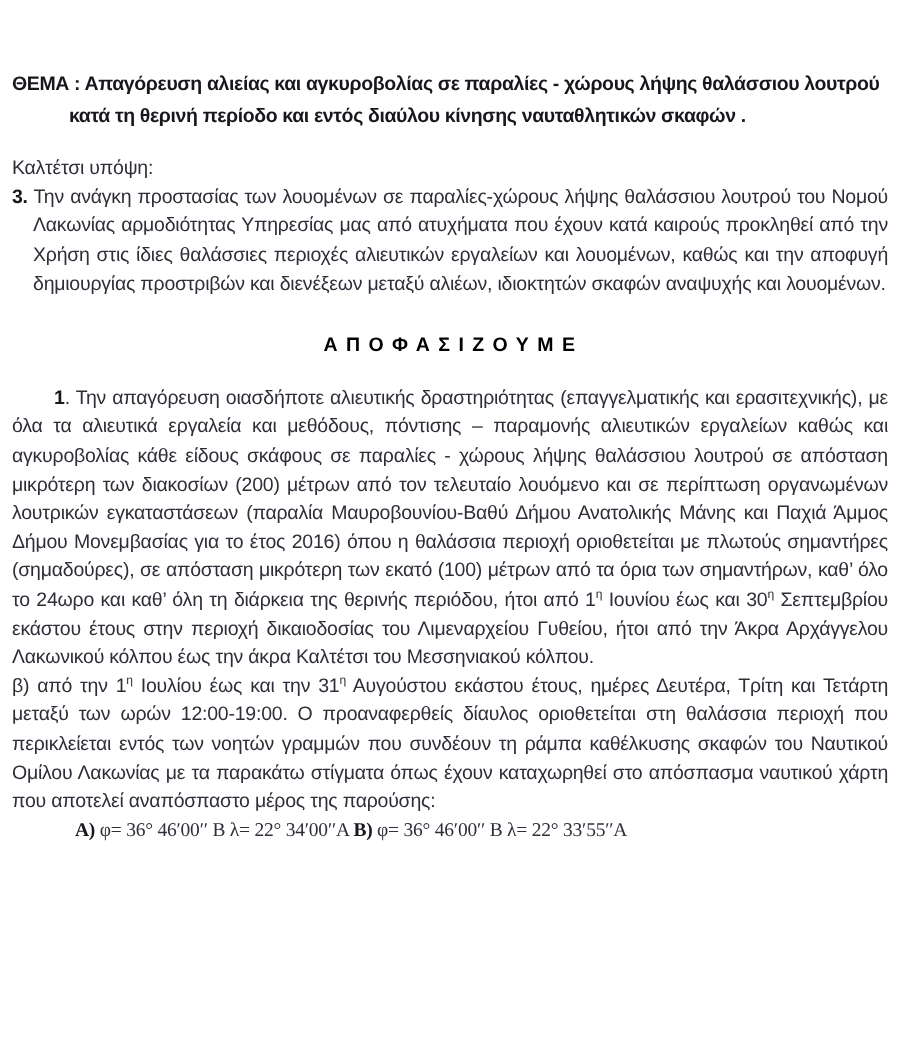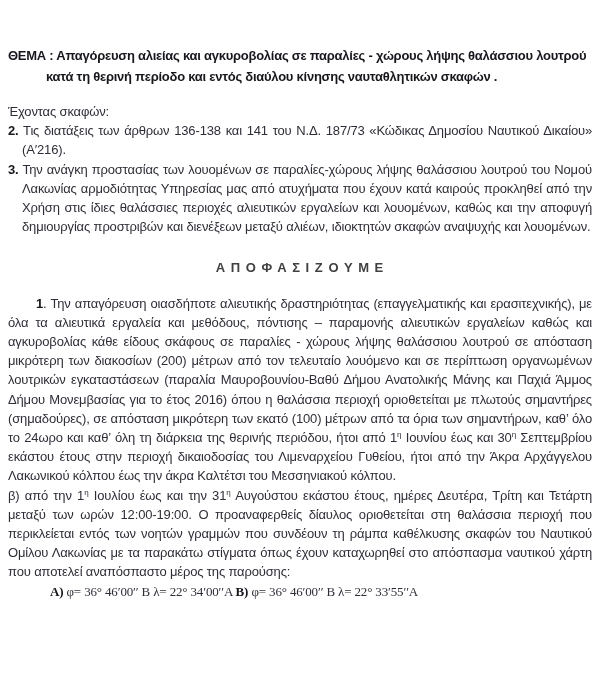--- a/index.html
+++ b/index.html
@@ -36,41 +36,40 @@
     padding-left: 14px;
     text-indent: -14px;
     text-align: justify;
   }
   .hang-item .num { font-weight: bold; color: #17171d; }
 
   .decision {
     margin: 22px 0 16px 0;
     text-align: center;
     font-weight: bold;
-    color: #404040;
+    color: #000000;
     letter-spacing: 1px;
   }
 
   .body-para { margin: 0; text-align: justify; }
   .ind-28 { text-indent: 28px; }
   .ind-6  { text-indent: 6px; }
 
   .coords { margin: 0; text-indent: 42px; text-align: left; font-family: Liberation Serif, serif; }
 </style>
 </head>
 <body>
 
 <div class="page">
 
   <p class="subject">ΘΕΜΑ : Απαγόρευση αλιείας και αγκυροβολίας σε παραλίες - χώρους λήψης θαλάσσιου λουτρού κατά τη θερινή περίοδο και εντός διαύλου  κίνησης ναυταθλητικών σκαφών .</p>
 
-  <p class="intro">Έχοντας σκαφών:</p>
+  <p class="intro">Καλτέτσι υπόψη:</p>
 
 
-  <p class="hang-item"><span class="num">2.</span><span> Τις διατάξεις των άρθρων 136-138 και 141 του Ν.Δ. 187/73 «Κώδικας Δημοσίου Ναυτικού Δικαίου» (Α′216).</span></p>
 
   <p class="hang-item"><span class="num">3.</span><span> Την ανάγκη προστασίας των λουομένων σε παραλίες-χώρους λήψης θαλάσσιου λουτρού του Νομού Λακωνίας αρμοδιότητας Υπηρεσίας μας από ατυχήματα που έχουν κατά καιρούς προκληθεί από την Χρήση  στις ίδιες θαλάσσιες περιοχές αλιευτικών εργαλείων και λουομένων, καθώς και την αποφυγή δημιουργίας  προστριβών και διενέξεων μεταξύ αλιέων, ιδιοκτητών σκαφών αναψυχής και λουομένων.</span></p>
 
   <p class="decision">Α Π Ο Φ Α Σ Ι Ζ Ο Υ Μ Ε</p>
 
   <p class="body-para ind-28"><b>1</b>. Την απαγόρευση οιασδήποτε αλιευτικής δραστηριότητας (επαγγελματικής και ερασιτεχνικής), με όλα τα αλιευτικά εργαλεία και μεθόδους, πόντισης – παραμονής αλιευτικών εργαλείων καθώς και αγκυροβολίας κάθε είδους σκάφους σε παραλίες - χώρους λήψης θαλάσσιου λουτρού σε απόσταση μικρότερη των διακοσίων (200) μέτρων από τον τελευταίο λουόμενο και σε περίπτωση οργανωμένων λουτρικών εγκαταστάσεων (παραλία Μαυροβουνίου-Βαθύ Δήμου Ανατολικής Μάνης και Παχιά Άμμος Δήμου Μονεμβασίας για το έτος 2016) όπου η θαλάσσια περιοχή οριοθετείται με πλωτούς σημαντήρες (σημαδούρες), σε απόσταση μικρότερη των εκατό (100) μέτρων από τα όρια των σημαντήρων,  καθ’ όλο το 24ωρο και καθ’ όλη τη διάρκεια της θερινής περιόδου, ήτοι από 1<sup>η</sup> Ιουνίου έως και 30<sup>η</sup> Σεπτεμβρίου εκάστου έτους στην περιοχή δικαιοδοσίας του Λιμεναρχείου Γυθείου, ήτοι από την Άκρα Αρχάγγελου Λακωνικού κόλπου έως την άκρα Καλτέτσι του Μεσσηνιακού κόλπου.</p>
 
 
 
   <p class="body-para"> β) από την 1<sup>η</sup> Ιουλίου έως και την 31<sup>η</sup> Αυγούστου εκάστου έτους, ημέρες Δευτέρα, Τρίτη και Τετάρτη μεταξύ των ωρών 12:00-19:00. Ο προαναφερθείς δίαυλος οριοθετείται στη θαλάσσια περιοχή που περικλείεται εντός των νοητών γραμμών που συνδέουν τη ράμπα καθέλκυσης σκαφών  του Ναυτικού Ομίλου Λακωνίας με τα παρακάτω στίγματα όπως έχουν καταχωρηθεί στο απόσπασμα ναυτικού χάρτη που αποτελεί αναπόσπαστο μέρος της παρούσης:</p>

